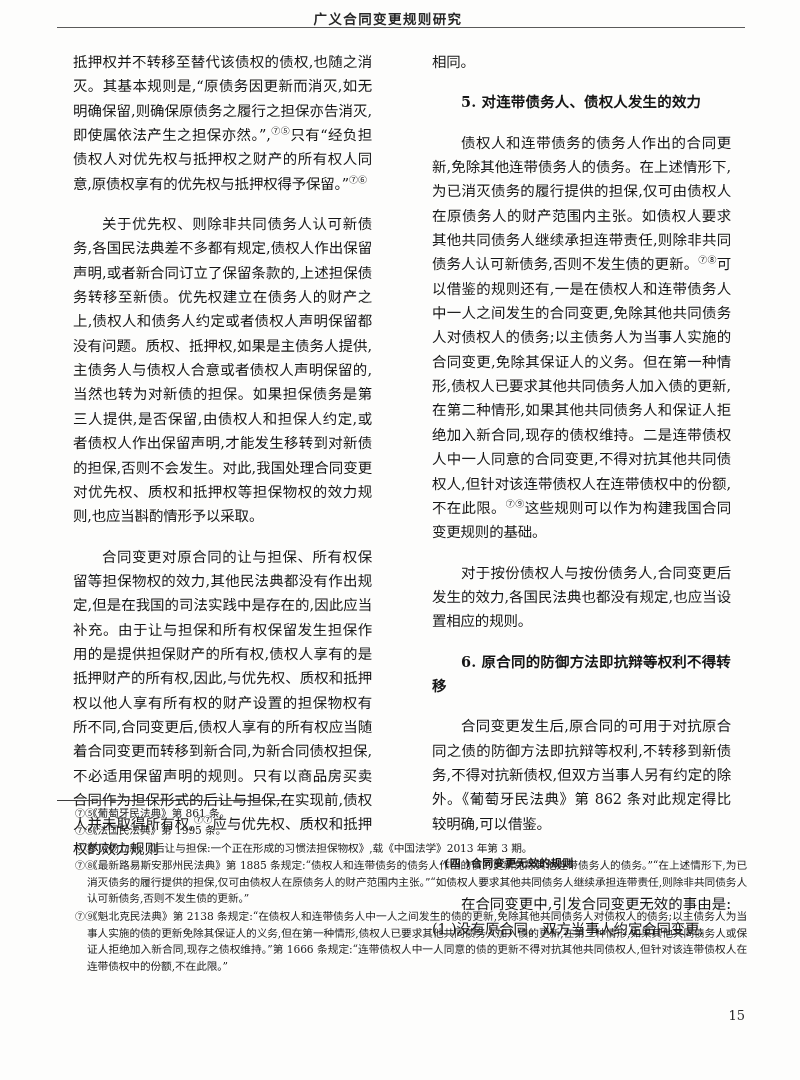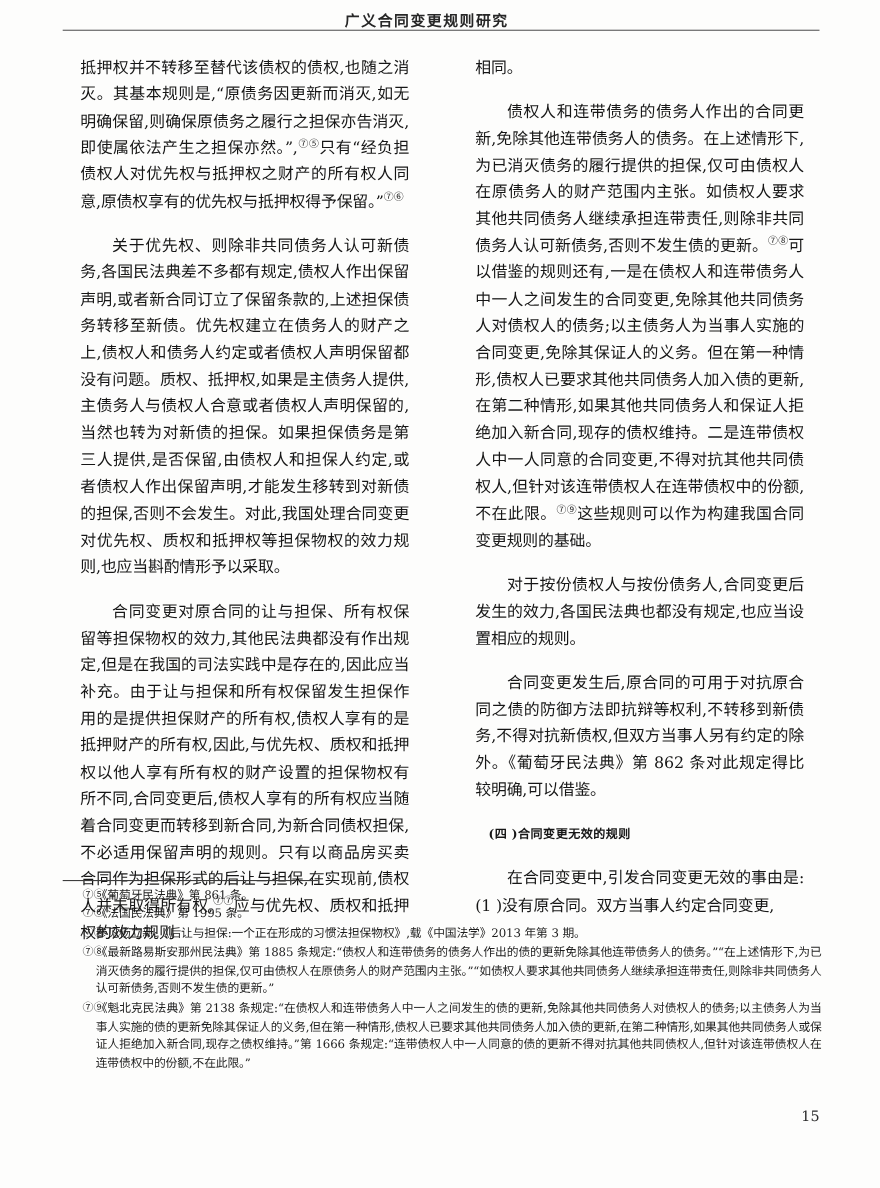--- a/index.html
+++ b/index.html
@@ -163,25 +163,27 @@
       <p><span>抵押权并不转移至替代该债权的债权,也随之消灭。其基本规则是,“原债务因更新而消灭,如无明确保留,则确保原债务之履行之担保亦告消灭,即使属依法产生之担保亦然。”,</span><sup class="fn">⑦⑤</sup><span>只有“经负担债权人对优先权与抵押权之财产的所有权人同意,原债权享有的优先权与抵押权得予保留。”</span><sup class="fn">⑦⑥</sup></p>
 
       <p class="indent"><span>关于优先权、则除非共同债务人认可新债务,各国民法典差不多都有规定,债权人作出保留声明,或者新合同订立了保留条款的,上述担保债务转移至新债。优先权建立在债务人的财产之上,债权人和债务人约定或者债权人声明保留都没有问题。质权、抵押权,如果是主债务人提供,主债务人与债权人合意或者债权人声明保留的,当然也转为对新债的担保。如果担保债务是第三人提供,是否保留,由债权人和担保人约定,或者债权人作出保留声明,才能发生移转到对新债的担保,否则不会发生。对此,我国处理合同变更对优先权、质权和抵押权等担保物权的效力规则,也应当斟酌情形予以采取。</span></p>
 
       <p class="indent"><span>合同变更对原合同的让与担保、所有权保留等担保物权的效力,其他民法典都没有作出规定,但是在我国的司法实践中是存在的,因此应当补充。由于让与担保和所有权保留发生担保作用的是提供担保财产的所有权,债权人享有的是抵押财产的所有权,因此,与优先权、质权和抵押权以他人享有所有权的财产设置的担保物权有所不同,合同变更后,债权人享有的所有权应当随着合同变更而转移到新合同,为新合同债权担保,不必适用保留声明的规则。只有以商品房买卖合同作为担保形式的后让与担保,在实现前,债权人并未取得所有权,</span><sup class="fn">⑦⑦</sup><span>应与优先权、质权和抵押权的效力规则</span></p>
     </div>
 
     <div class="col">
       <p><span>相同。</span></p>
 
+      <p class="heading-num">5. 对连带债务人、债权人发生的效力</p>
 
       <p class="indent"><span>债权人和连带债务的债务人作出的合同更新,免除其他连带债务人的债务。在上述情形下,为已消灭债务的履行提供的担保,仅可由债权人在原债务人的财产范围内主张。如债权人要求其他共同债务人继续承担连带责任,则除非共同债务人认可新债务,否则不发生债的更新。</span><sup class="fn">⑦⑧</sup><span>可以借鉴的规则还有,一是在债权人和连带债务人中一人之间发生的合同变更,免除其他共同债务人对债权人的债务;以主债务人为当事人实施的合同变更,免除其保证人的义务。但在第一种情形,债权人已要求其他共同债务人加入债的更新,在第二种情形,如果其他共同债务人和保证人拒绝加入新合同,现存的债权维持。二是连带债权人中一人同意的合同变更,不得对抗其他共同债权人,但针对该连带债权人在连带债权中的份额,不在此限。</span><sup class="fn">⑦⑨</sup><span>这些规则可以作为构建我国合同变更规则的基础。</span></p>
 
       <p class="indent"><span>对于按份债权人与按份债务人,合同变更后发生的效力,各国民法典也都没有规定,也应当设置相应的规则。</span></p>
 
+      <p class="heading-num">6. 原合同的防御方法即抗辩等权利不得转移</p>
 
       <p class="indent"><span>合同变更发生后,原合同的可用于对抗原合同之债的防御方法即抗辩等权利,不转移到新债务,不得对抗新债权,但双方当事人另有约定的除外。《葡萄牙民法典》第 862 条对此规定得比较明确,可以借鉴。</span></p>
 
       <p class="section-head">(四 )合同变更无效的规则</p>
 
 
       <p class="indent"><span>在合同变更中,引发合同变更无效的事由是:(1 )没有原合同。双方当事人约定合同变更,</span></p>
     </div>
   </div>
 

